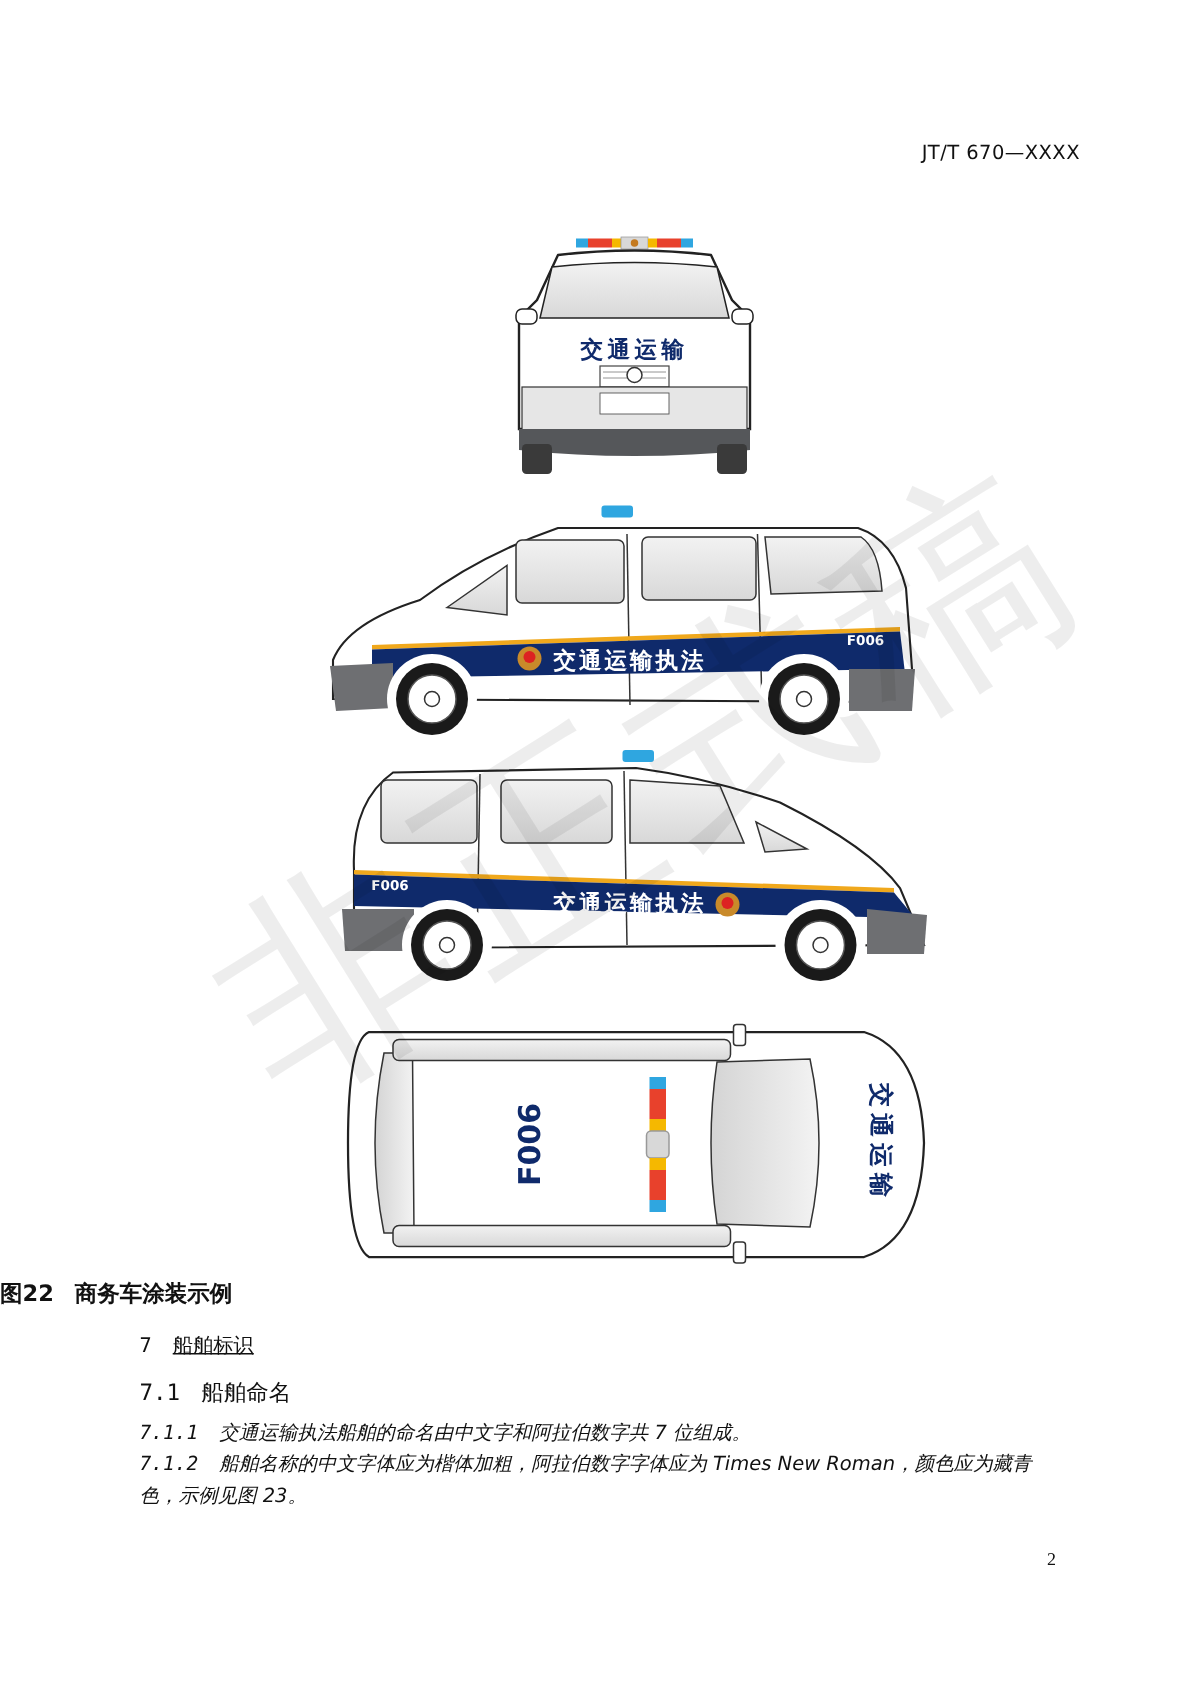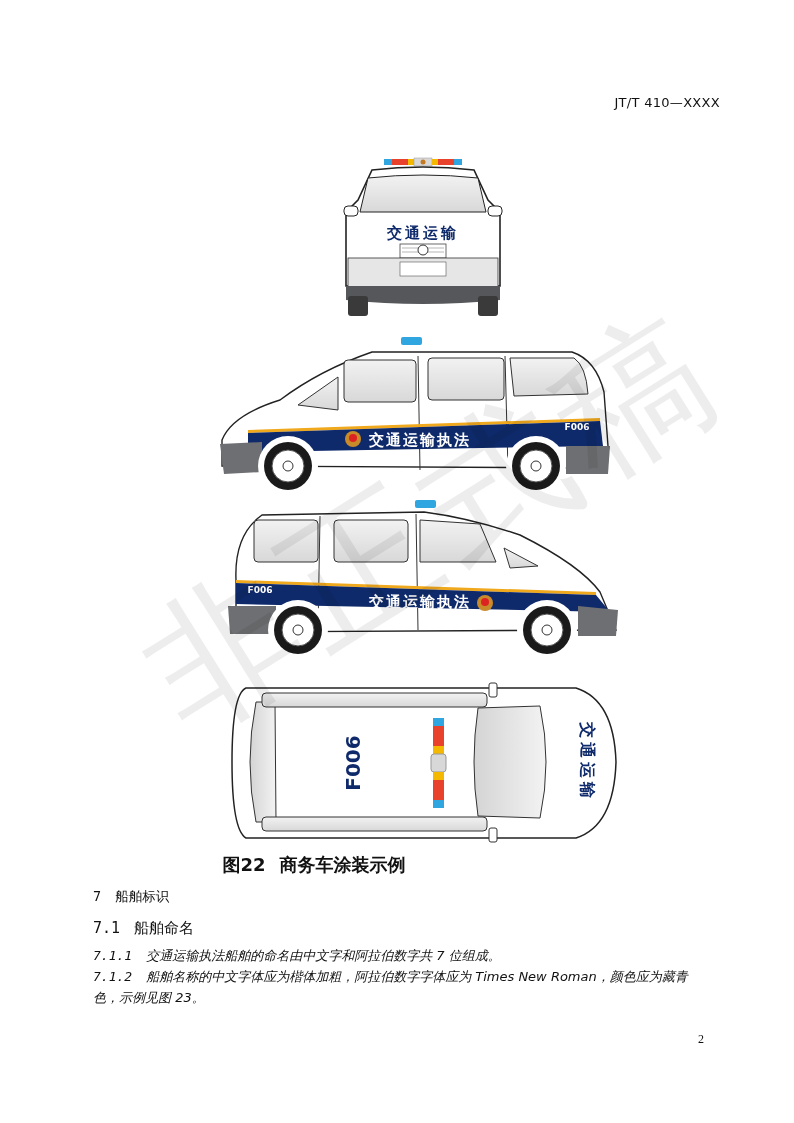--- a/index.html
+++ b/index.html
@@ -5,35 +5,35 @@
   html, body { margin: 0; padding: 0; background: #ffffff; }
   body { width: 794px; height: 1123px; position: relative; overflow: hidden;
          font-family: "DejaVu Sans", "Liberation Sans", sans-serif; color: #111; }
   .header-code { position: absolute; top: 95px; right: 74px; font-size: 13px; letter-spacing: 0.3px;
                  font-family: "DejaVu Sans", sans-serif; }
   .figure { position: absolute; left: 0; top: 0; width: 794px; height: 850px; }
   .watermark { position: absolute; left: 150px; top: 470px; width: 520px; height: 260px;
                transform: rotate(-32deg); transform-origin: center; pointer-events: none;
                font-size: 150px; color: rgba(0,0,0,0.07); font-family: "DejaVu Sans", sans-serif;
                letter-spacing: 10px; white-space: nowrap; line-height: 1; }
-  .caption { position: absolute; top: 853px; left: 0; width: 628px; text-align: center; font-size: 18px;
+  .caption { position: absolute; top: 853px; left: 0; width: 628px; text-align: left; font-size: 15px;
              font-weight: bold; }
   .caption .fig-num { margin-right: 14px; }
-  .sec7 { position: absolute; top: 888px; left: 93px; font-size: 13.5px; }
+  .sec7 { position: absolute; top: 888px; left: 93px; font-size: 13.5px; text-decoration: underline; }
   .sec71 { position: absolute; top: 919px; left: 93px; font-size: 15px; text-align: center; }
   .num { display: inline-block; margin-right: 14px; font-family: "DejaVu Sans Mono", monospace; }
   .para { position: absolute; left: 93px; font-size: 13px; line-height: 21px; width: 620px; font-style: italic; }
   .p1 { top: 945px; }
   .p2 { top: 966px; }
   .page-num { position: absolute; top: 1032px; right: 90px; font-size: 12px; font-family: "Liberation Serif", serif; }
 </style>
 </head>
 <body>
 
-<div class="header-code">JT/T 410—XXXX</div>
+<div class="header-code">JT/T 670—XXXX</div>
 
 <svg class="figure" viewBox="0 0 794 850" xmlns="http://www.w3.org/2000/svg">
   <defs>
     <linearGradient id="glass" x1="0" y1="0" x2="0" y2="1">
       <stop offset="0" stop-color="#f2f2f2"></stop>
         <stop offset="1" stop-color="#d8d8d8"></stop>
     </linearGradient>
     <linearGradient id="glassH" x1="0" y1="0" x2="1" y2="0">
       <stop offset="0" stop-color="#d4d4d4"></stop>
         <stop offset="1" stop-color="#f3f3f3"></stop>

